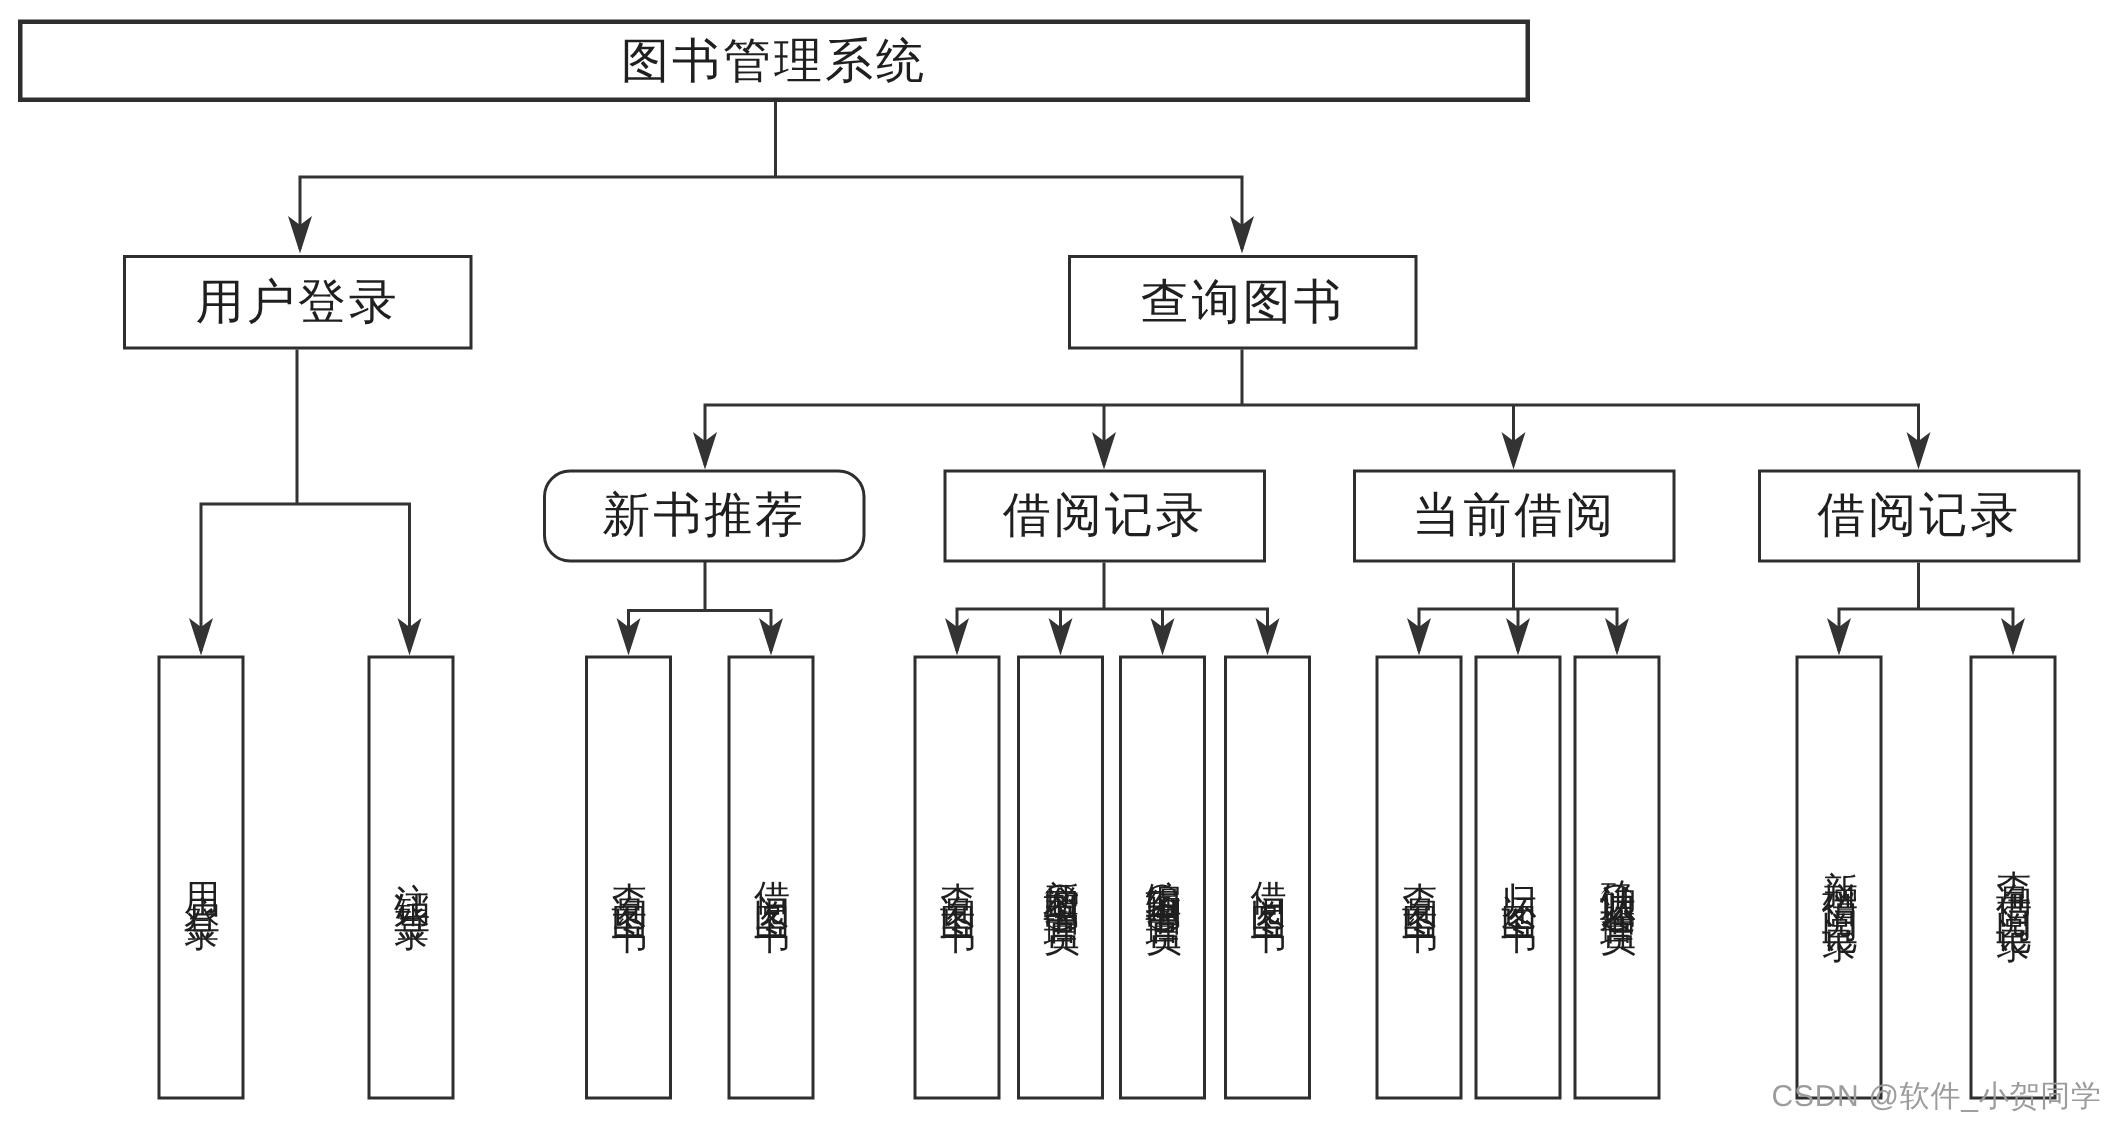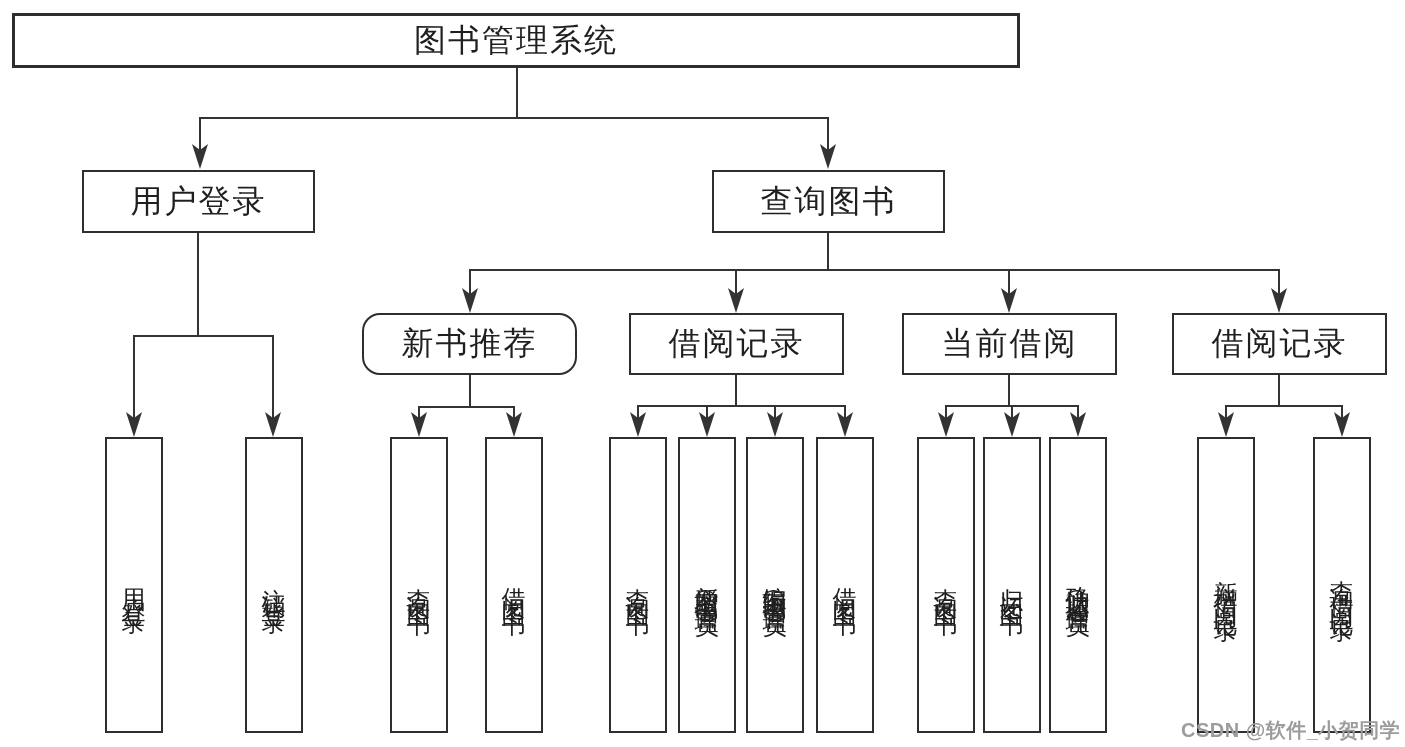--- a/index.html
+++ b/index.html
@@ -34,21 +34,20 @@
   }
   .vbox .vt.vt-long { letter-spacing: 4px; }
   .watermark {
     position: absolute;
     top: 717px;
     left: 1181px;
     font-size: 20px;
     letter-spacing: 0.5px;
     color: #9c9c9c;
     white-space: nowrap;
-    font-weight: bold;
   }
 </style>
 </head>
 <body>
 
 <div class="canvas">
 
   <svg class="wires" width="1405" height="747" viewBox="0 0 1405 747">
     <path fill="none" stroke="#333333" stroke-width="2" d="M517 67 L517 118 M199 118 L829 118 M200 118 L200 166 M828 118 L828 166
              M198 232 L198 336 M133 336 L274 336 M134 336 L134 434 M273 336 L273 434

